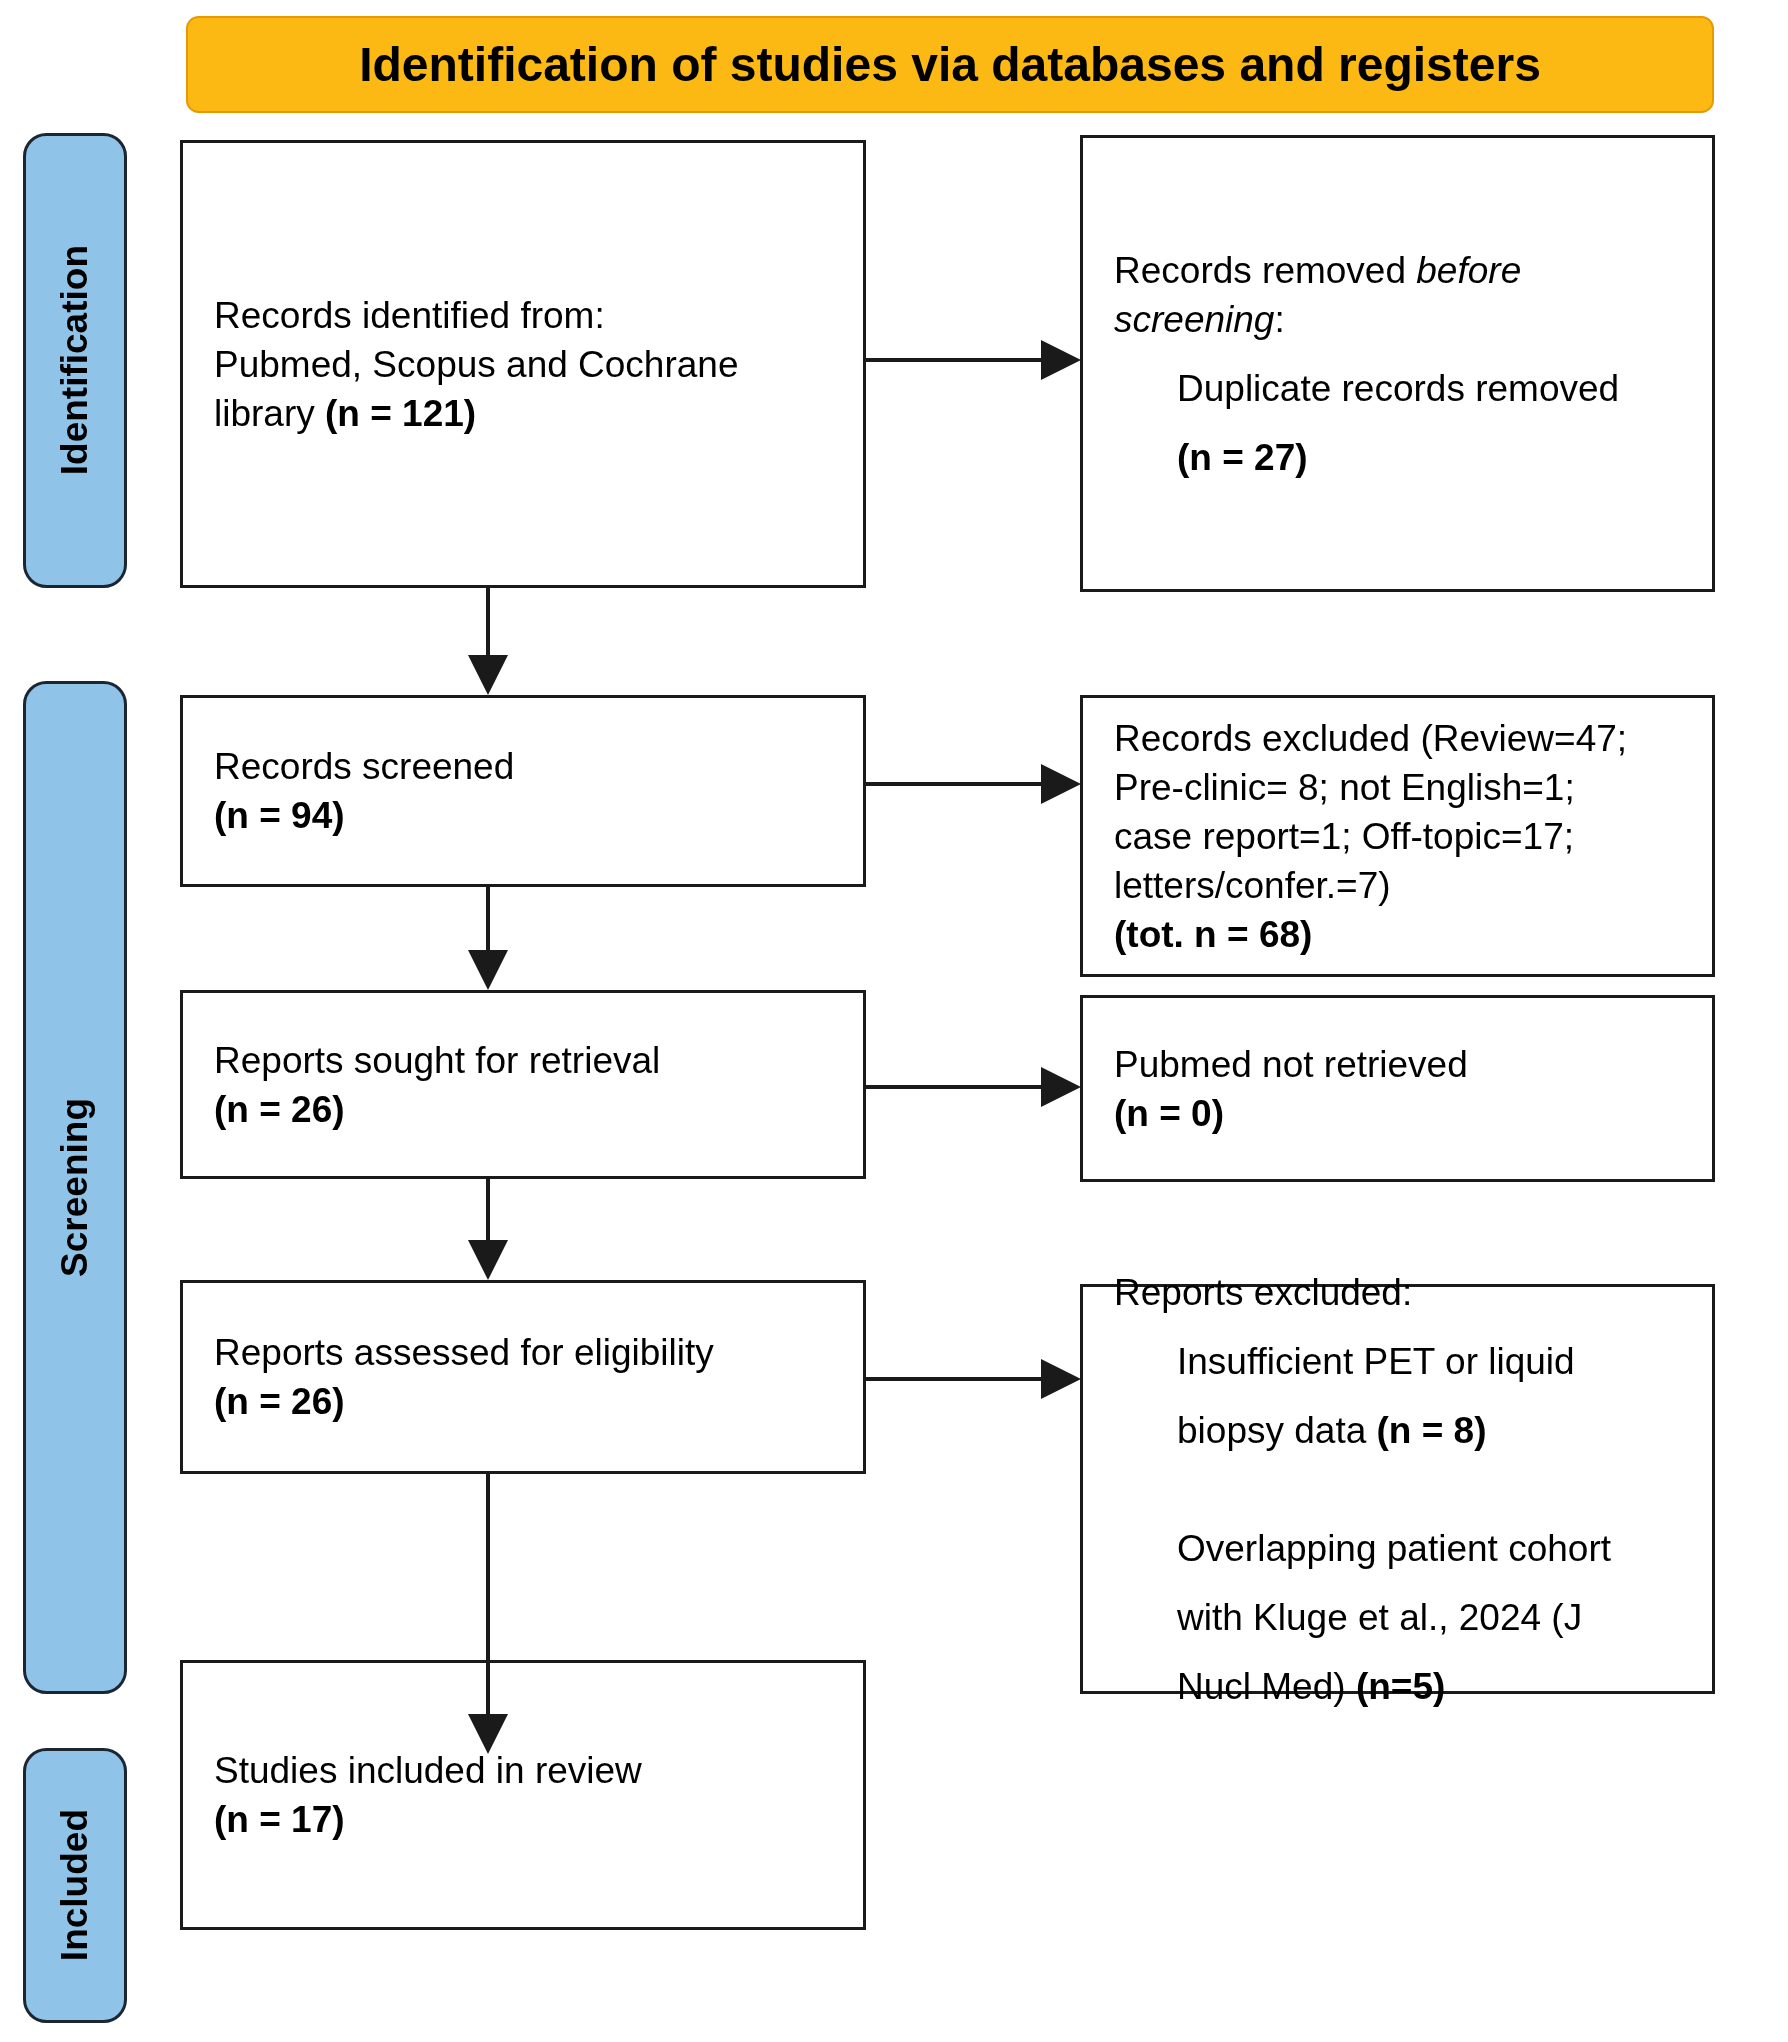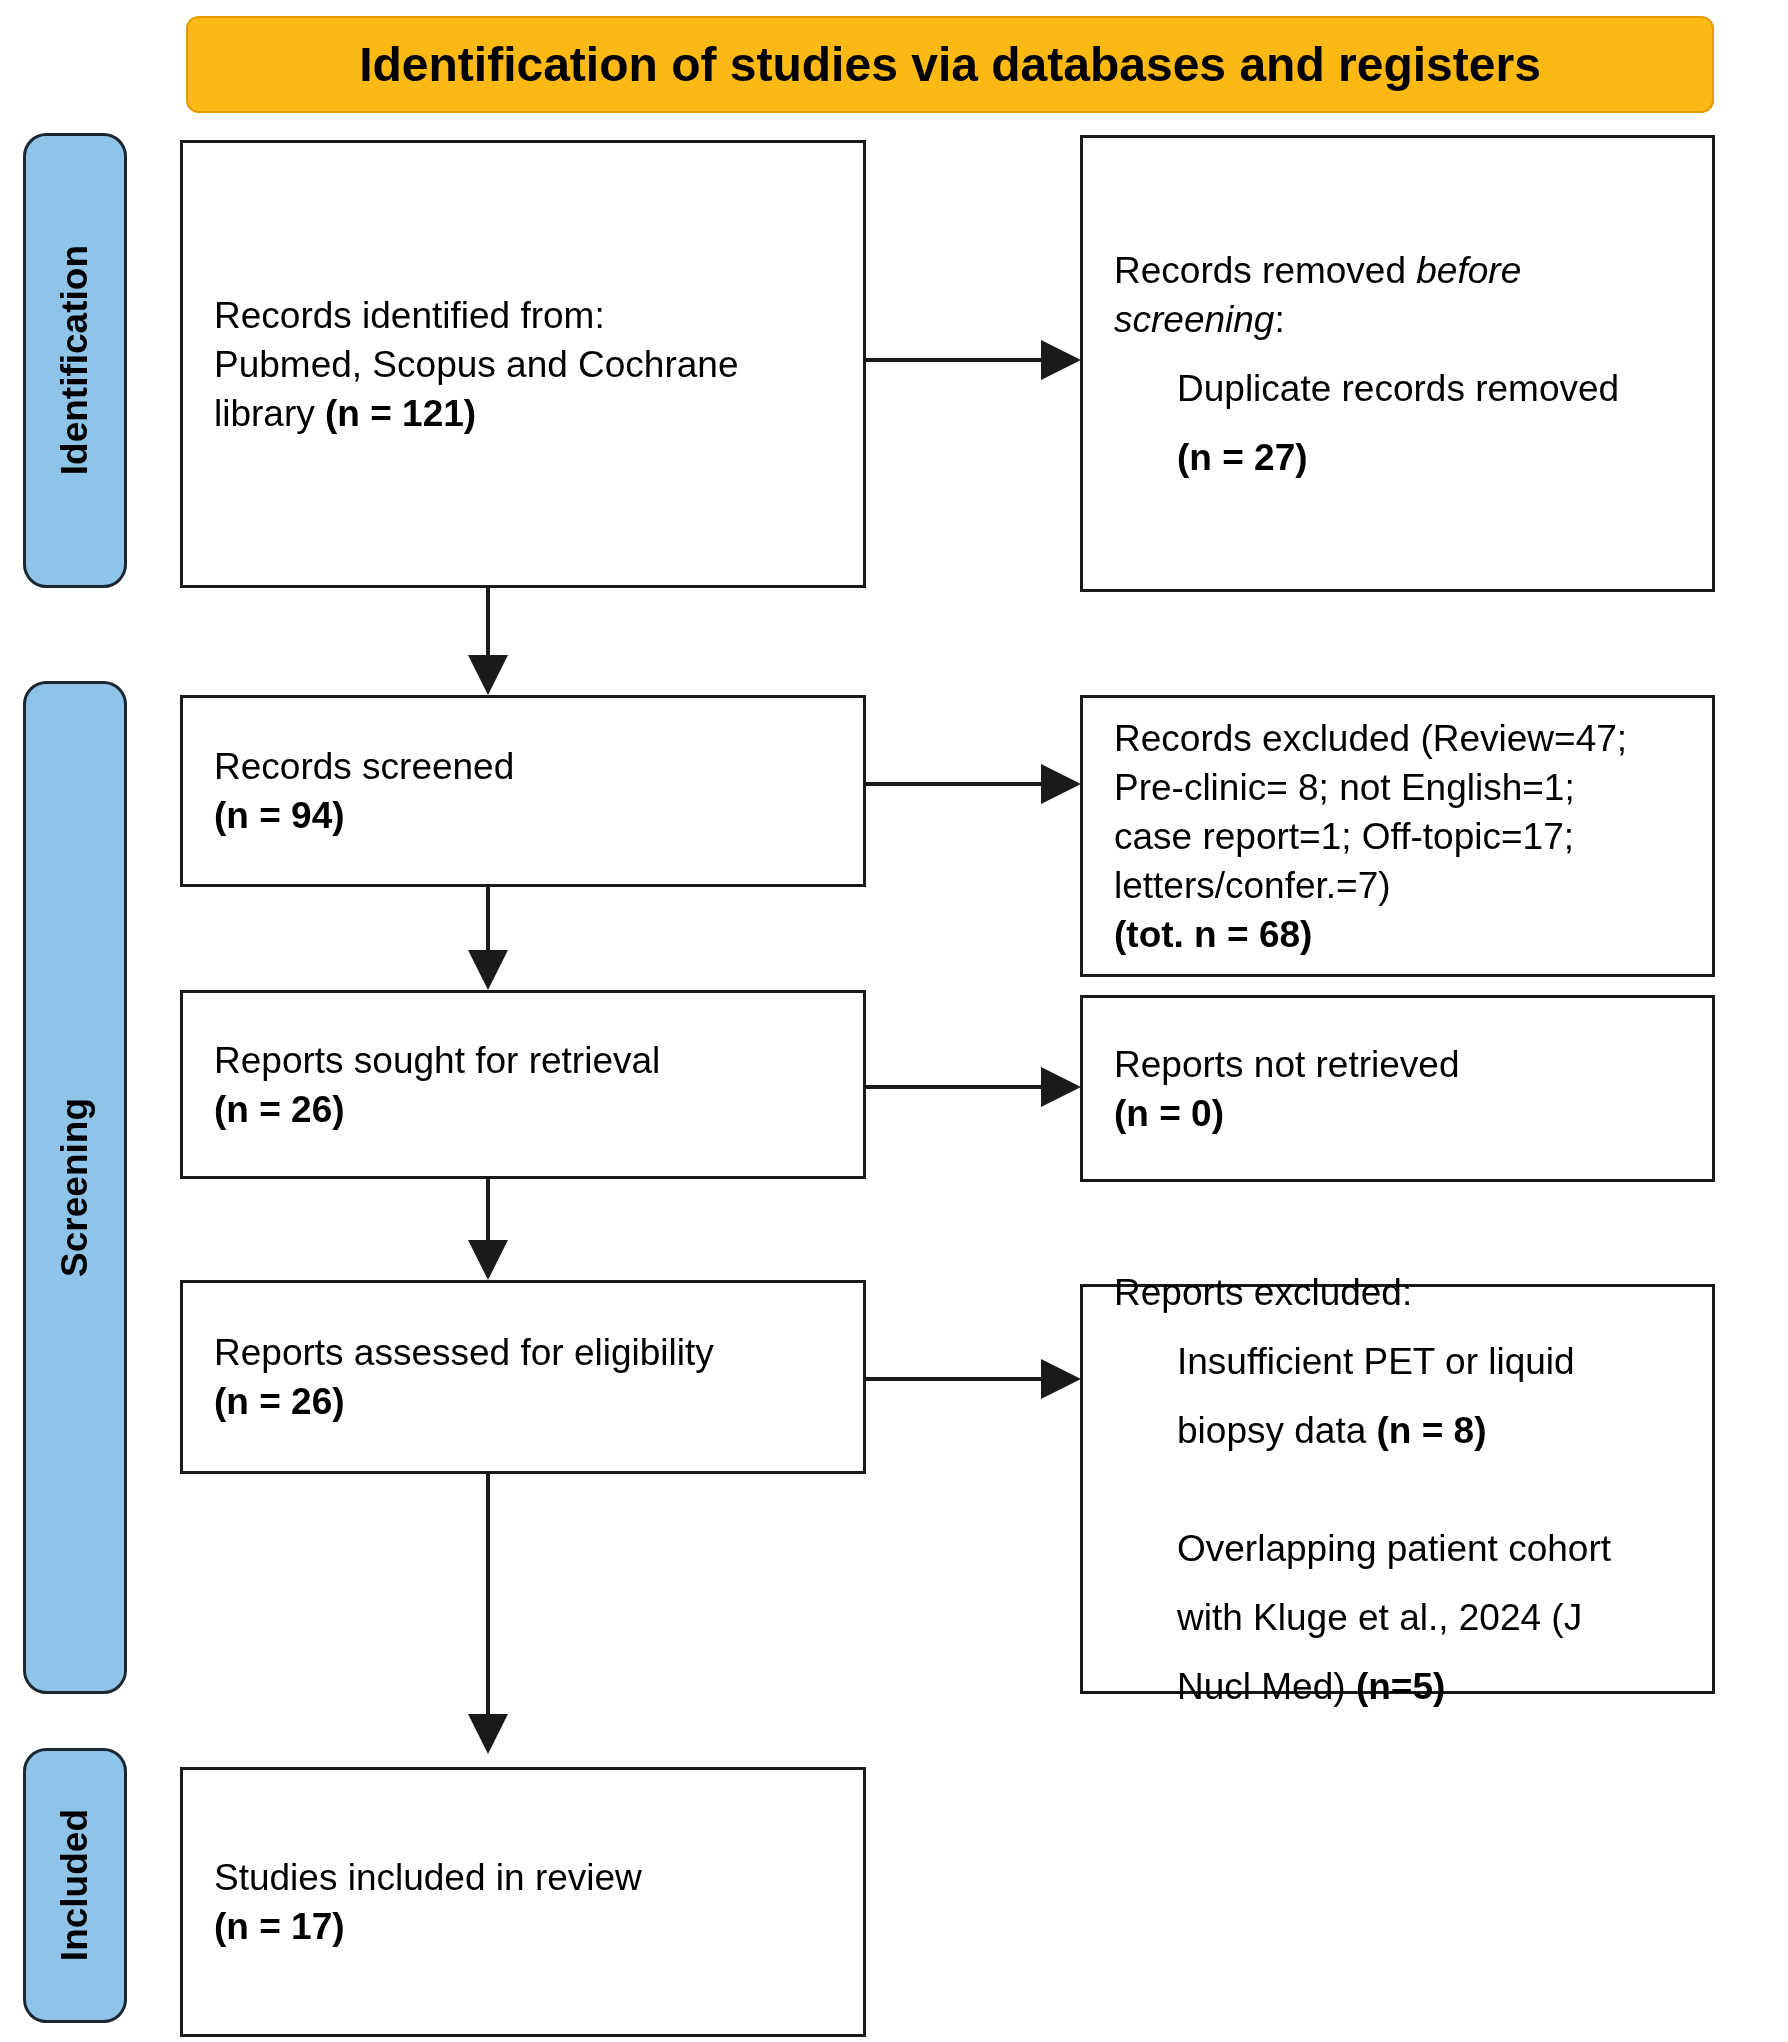--- a/index.html
+++ b/index.html
@@ -121,21 +121,21 @@
     </div>
   </div>
 
   <div class="box" style="left:180px;top:1280px;width:686px;height:194px;">
     <div class="box-text">
       <div class="line">Reports assessed for eligibility</div>
       <div class="line bold">(n = 26)</div>
     </div>
   </div>
 
-  <div class="box" style="left:180px;top:1767px;width:686px;height:270px;">
+  <div class="box" style="left:180px;top:1660px;width:686px;height:270px;">
     <div class="box-text">
       <div class="line">Studies included in review</div>
       <div class="line bold">(n = 17)</div>
     </div>
   </div>
 
   <div class="box" style="left:1080px;top:135px;width:635px;height:457px;">
     <div class="box-text">
       <div class="line"><span>Records removed </span><span class="italic">before</span></div>
       <div class="line"><span class="italic">screening</span><span>:</span></div>
@@ -149,21 +149,21 @@
       <div class="line">Records excluded (Review=47;</div>
       <div class="line">Pre-clinic= 8; not English=1;</div>
       <div class="line">case report=1; Off-topic=17;</div>
       <div class="line">letters/confer.=7)</div>
       <div class="line bold">(tot. n = 68)</div>
     </div>
   </div>
 
   <div class="box" style="left:1080px;top:995px;width:635px;height:187px;">
     <div class="box-text">
-      <div class="line">Reports not retrieved</div>
+      <div class="line">Pubmed not retrieved</div>
       <div class="line bold">(n = 0)</div>
     </div>
   </div>
 
   <div class="box" style="left:1080px;top:1284px;width:635px;height:410px;">
     <div class="box-text">
       <div class="line">Reports excluded:</div>
       <div class="line indent">Insufficient PET or liquid</div>
       <div class="line indent"><span>biopsy data </span><span class="bold">(n = 8)</span></div>
       <div class="gap"></div>

